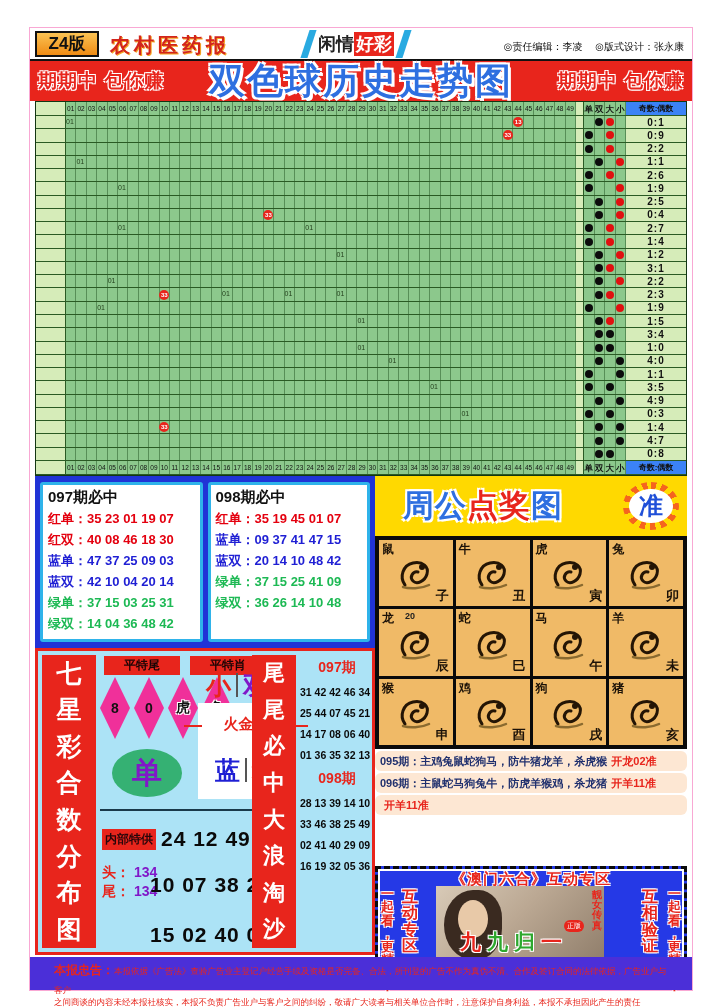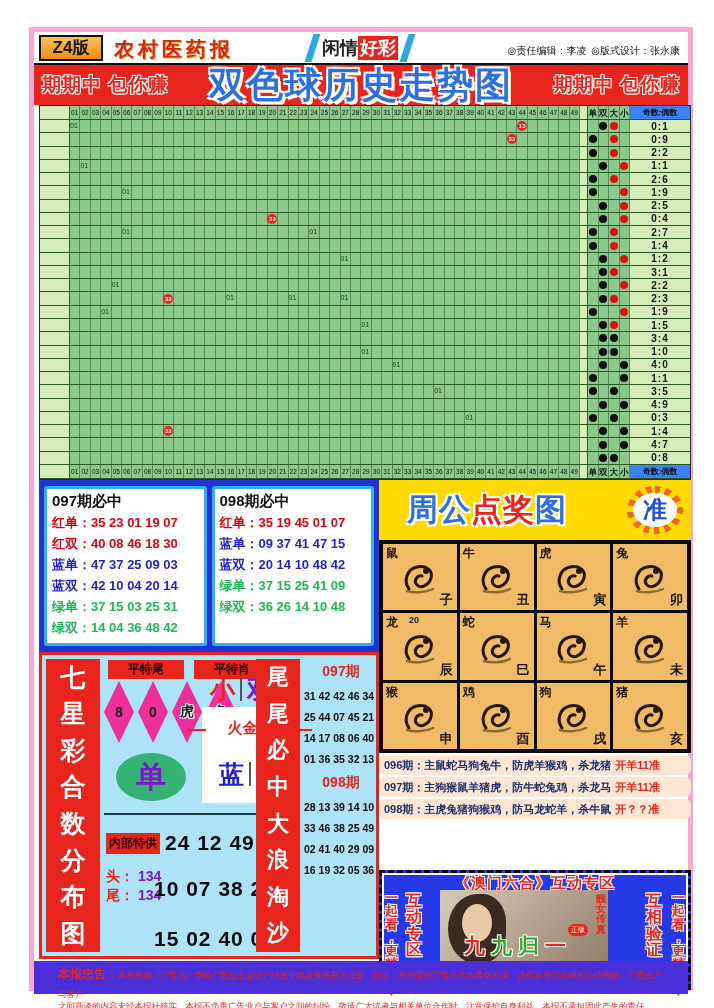--- a/index.html
+++ b/index.html
@@ -1,28 +1,28 @@
 <!DOCTYPE html>
 <html><head>
 <meta charset="utf-8">
 <style>
   * { margin:0; padding:0; box-sizing:border-box; }
   body { font-family:"Liberation Sans","DejaVu Sans",sans-serif; background:#e9e6e0; }
   .page { position:relative; width:714px; height:1008px; background:#fff; overflow:hidden; }
-  .frame { position:absolute; left:29px; top:27px; width:664px; height:964px; border:5px solid #f9a8d4; background:#fff; }
+  .frame { position:absolute; left:29px; top:27px; width:664px; height:964px; border:1px solid #f9a8d4; background:#fff; }
 
   
   .hdr { position:absolute; left:0; top:0; width:100%; height:33px; background:#fff; border-bottom:2px solid #111; }
   .z4box { position:absolute; left:5px; top:3px; width:64px; height:26px; background:linear-gradient(#fbc253,#ef8b14); border:2px solid #111; color:#111; font-weight:bold; font-size:17px; text-align:center; line-height:22px; }
   .papername { position:absolute; left:80px; top:4px; font-size:20px; font-weight:bold; color:#d2251c; text-shadow:1px 1px 0 #f5a623; letter-spacing:4px; font-family:"Liberation Serif","DejaVu Serif",serif; }
   .masthead { position:absolute; left:275px; top:2px; height:28px; display:flex; align-items:center; transform:skewX(-18deg); border-left:7px solid #29aae1; border-right:7px solid #29aae1; background:#fff; padding:0 6px; }
   .masthead .m1 { font-size:18px; font-weight:bold; color:#222; transform:skewX(18deg); }
   .masthead .m2 { font-size:18px; font-weight:bold; color:#fff; background:#e8251c; padding:0 2px; transform:skewX(18deg); }
   .credits { position:absolute; right:8px; top:12px; font-size:10px; color:#111; }
-  .credits span { margin-left:2px; }
+  .credits span { margin-left:10px; }
 
   
   .titlebar { position:absolute; left:0; top:33px; width:100%; height:40px; background:#e8251c; display:flex; align-items:center; justify-content:space-between; padding:0 8px; }
   .outline-red { color:#e8251c; text-shadow:-1px -1px 0 #fff,1px -1px 0 #fff,-1px 1px 0 #fff,1px 1px 0 #fff; }
   .outline-white { text-shadow:-2px -2px 0 #fff,2px -2px 0 #fff,-2px 2px 0 #fff,2px 2px 0 #fff,3px 3px 0 #fff; }
   .tb-side { font-size:19px; font-weight:bold; letter-spacing:1px; }
   .tb-title { font-size:36px; font-weight:bold; color:#2e6fe0; letter-spacing:2px; }
 
   
   .grid { position:absolute; left:5px; top:73px; width:652px; height:375px; display:flex; flex-direction:column; background:#8cc88c; border:1px solid #133613; }
@@ -2115,30 +2115,29 @@
             <svg class="z-art" width="42" height="38" viewBox="0 0 42 38">
               <path d="M10 30 C4 22,8 10,18 8 C28 6,34 12,32 19 C30 26,22 30,18 26 C14 22,18 16,23 17" fill="none" stroke="#241505" stroke-width="3" stroke-linecap="round"></path>
               <circle cx="27" cy="12" r="3" fill="#241505"></circle>
               <path d="M8 32 C14 34,26 34,34 30" fill="none" stroke="#8a6a2f" stroke-width="2.5" stroke-linecap="round"></path>
             </svg>
             <span class="z-branch">亥</span>
           </div>
         </div>
       <div class="zg-preds">
           <div class="zg-pred">
+            <span class="txt">095期：主鸡兔鼠蛇狗马，防牛猪龙羊，杀虎猴</span>
+            <span class="res">开龙02准</span>
+          </div>
+          <div class="zg-pred">
             <span class="txt">096期：主鼠蛇马狗兔牛，防虎羊猴鸡，杀龙猪</span>
             <span class="res">开羊11准</span>
           </div>
           <div class="zg-pred">
-            <span class="txt">097期：主狗猴鼠羊猪虎，防牛蛇兔鸡，杀龙马</span>
             <span class="res">开羊11准</span>
-          </div>
-          <div class="zg-pred">
-            <span class="txt">098期：主虎兔猪狗猴鸡，防马龙蛇羊，杀牛鼠</span>
-            <span class="res">开？？准</span>
           </div>
         </div>
     </div>
 
     <div class="macau">
       <div class="mc-title red-out">《澳门六合》互动专区</div>
       <div class="mc-vert mc-outerL vert red-out">
           <div>一</div>
           <div>起</div>
           <div>看</div>

